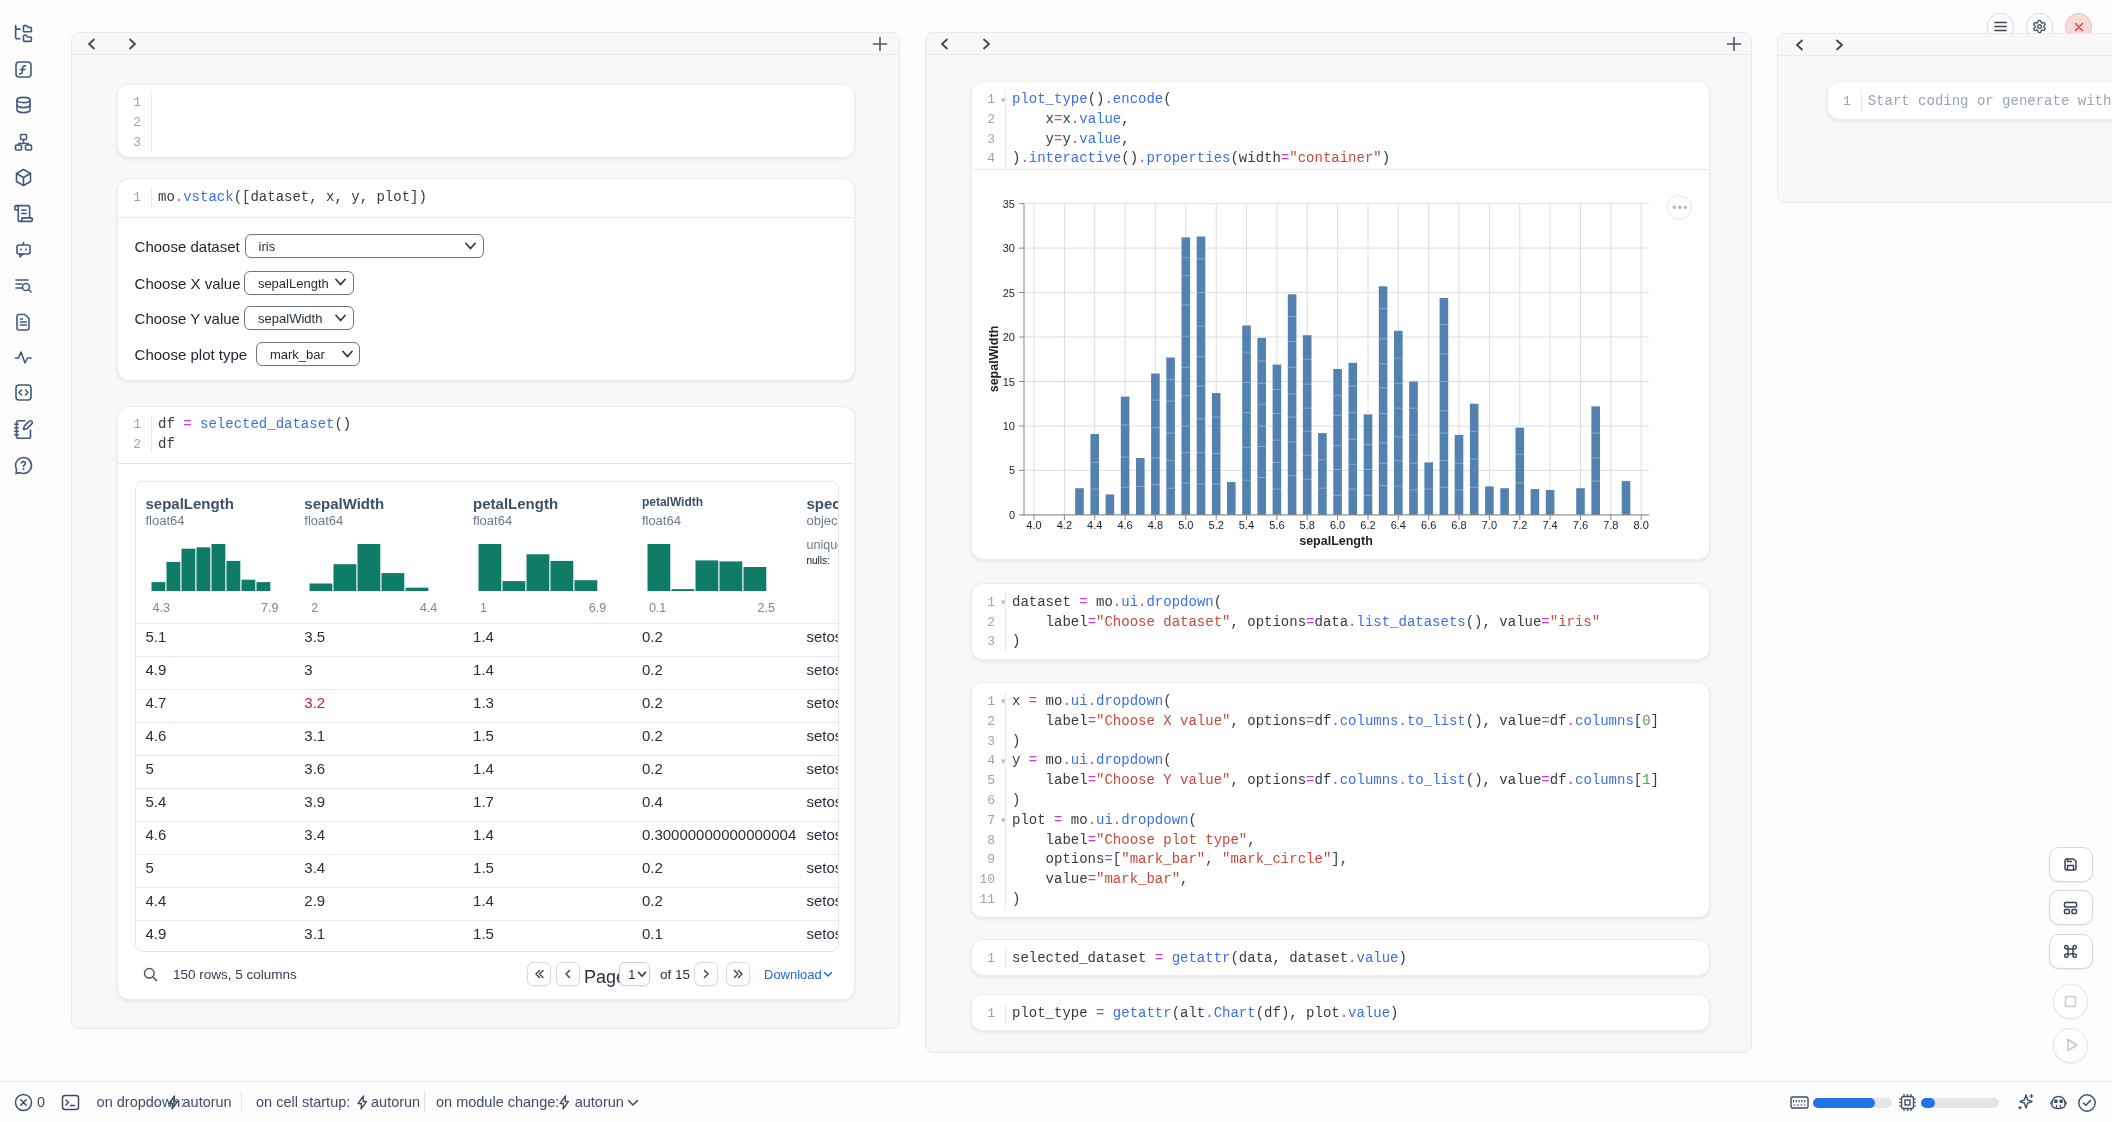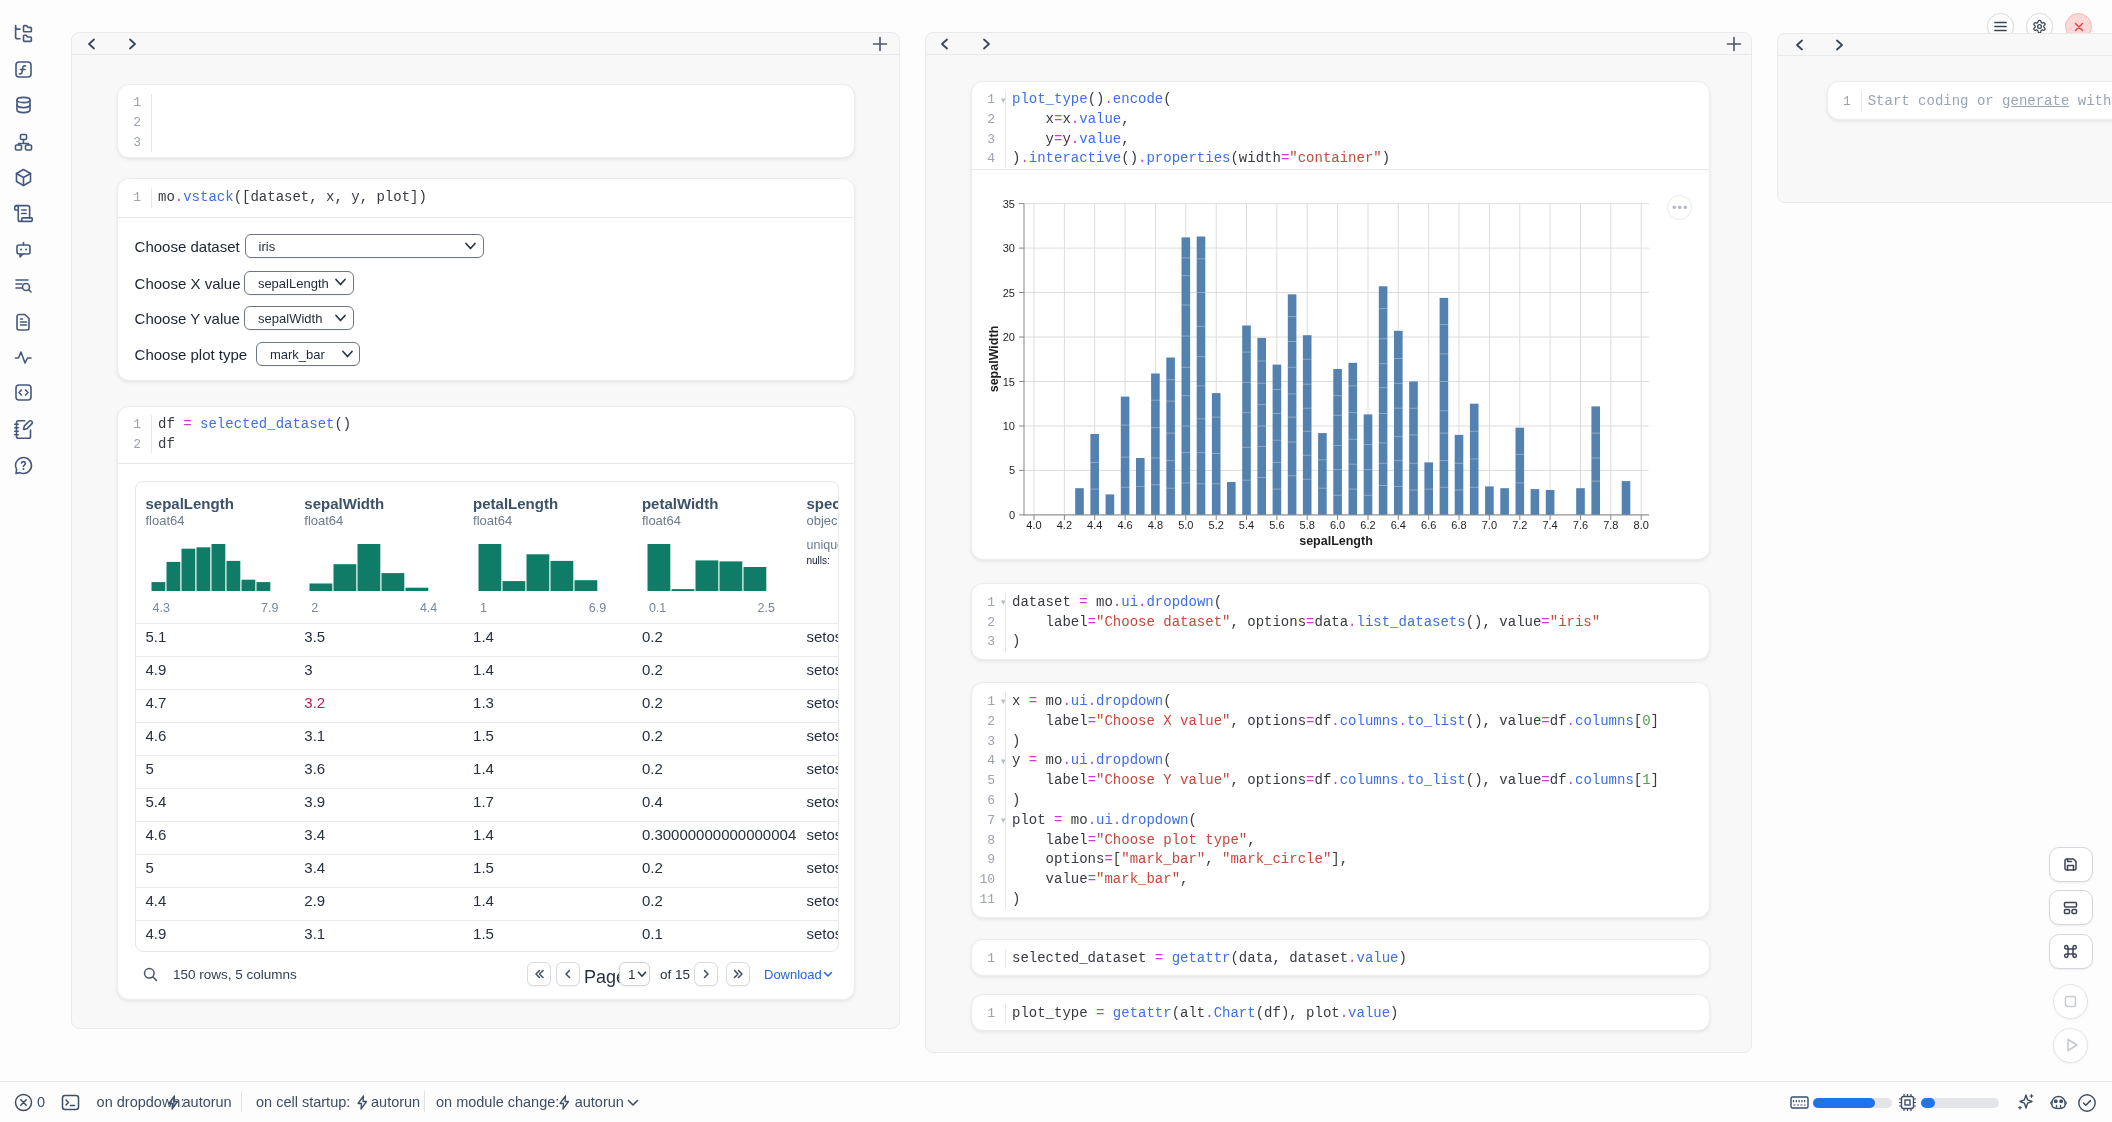--- a/index.html
+++ b/index.html
@@ -167,21 +167,21 @@
 <div class="code mono" style="left:40px;top:8px">df <span class="o">=</span> <span class="f">selected_dataset</span>()
 df</div>
 <div class="csep" style="top:56.3px"></div>
 <div class="abs" style="left:16.5px;top:73.8px;width:704px;height:471px;border:1px solid #e5e7eb;border-radius:8px;overflow:hidden;background:#fff">
 <div class="abs" style="left:10px;top:13px;font-weight:bold;font-size:15px;color:#3c5269">sepalLength</div>
 <div class="abs" style="left:10px;top:31px;font-size:13px;color:#6b7a8f">float64</div>
 <div class="abs" style="left:168.8px;top:13px;font-weight:bold;font-size:15px;color:#3c5269">sepalWidth</div>
 <div class="abs" style="left:168.8px;top:31px;font-size:13px;color:#6b7a8f">float64</div>
 <div class="abs" style="left:337.6px;top:13px;font-weight:bold;font-size:15px;color:#3c5269">petalLength</div>
 <div class="abs" style="left:337.6px;top:31px;font-size:13px;color:#6b7a8f">float64</div>
-<div class="abs" style="left:506.4px;top:13px;font-weight:bold;font-size:15px;color:#3c5269">petalWidth</div>
+<div class="abs" style="left:506.4px;top:13px;font-weight:bold;font-size:12px;color:#3c5269">petalWidth</div>
 <div class="abs" style="left:506.4px;top:31px;font-size:13px;color:#6b7a8f">float64</div>
 <div class="abs" style="left:671px;top:13px;font-weight:bold;font-size:15px;color:#3c5269">species</div>
 <div class="abs" style="left:671px;top:31px;font-size:13px;color:#6b7a8f">object</div>
 <div class="abs" style="left:671px;top:56px;font-size:12.5px;color:#6b7a8f">unique</div>
 <div class="abs" style="left:671px;top:73px;font-size:10px;color:#0f172a">nulls:</div>
 <svg class="abs" style="left:15px;top:62px" width="120" height="47" viewBox="0 0 120 47" fill="none">
           <rect x="0.5" y="38.1" width="13.8" height="8.9" fill="#0e7c66"></rect>
           <rect x="15.5" y="17.9" width="13.8" height="29.1" fill="#0e7c66"></rect>
           <rect x="30.5" y="4.7" width="13.8" height="42.3" fill="#0e7c66"></rect>
           <rect x="45.5" y="3.3" width="13.8" height="43.7" fill="#0e7c66"></rect>
@@ -637,21 +637,21 @@
 <div class="phead"></div>
 <svg class="abs" style="left:15px;top:4px" width="14" height="14" viewBox="0 0 14 14" fill="none">
       <path d="M9 2.5L4 7l5 4.5" stroke="#39465c" stroke-width="1.8" stroke-linecap="round" stroke-linejoin="round"></path>
     </svg>
 <svg class="abs" style="left:54px;top:4px" width="14" height="14" viewBox="0 0 14 14" fill="none">
       <path d="M5 2.5L10 7l-5 4.5" stroke="#39465c" stroke-width="1.8" stroke-linecap="round" stroke-linejoin="round"></path>
     </svg>
 <div class="cell" style="left:48.7px;top:47px;width:739px;height:39px">
 <div class="gut" style="left:0;top:9.7px;width:23px">1</div>
 <div class="gdiv" style="left:33px;top:9px;height:21px"></div>
-<div class="code mono" style="left:40px;top:9.7px;color:#9aa5b5">Start coding or <span style="text-decoration:underline">generate</span> with AI</div>
+<div class="code mono" style="left:40px;top:9.7px;color:#9aa5b5">Start coding or <span style="">generate</span> with AI</div>
 </div>
 </div>
 <div class="abs" style="left:2048.7px;top:846.6px;width:44px;height:35px;border:1px solid #d4d7dd;border-radius:10px;background:#fff;box-shadow:0 1px 2px rgba(0,0,0,.07)"></div>
 <svg class="abs" style="left:2062px;top:855.6px" width="17" height="17" viewBox="0 0 17 17" fill="none">
     <path d="M3 4.5A1.5 1.5 0 0 1 4.5 3h7L14 5.5v7a1.5 1.5 0 0 1-1.5 1.5h-8A1.5 1.5 0 0 1 3 12.5v-8z" stroke="#3a4357" stroke-width="1.5" stroke-linecap="round" stroke-linejoin="round"></path>
     <path d="M5.5 14v-4.5h6V14" stroke="#3a4357" stroke-width="1.5" stroke-linecap="round" stroke-linejoin="round"></path>
     <path d="M5.5 3v2.5h4" stroke="#3a4357" stroke-width="1.5" stroke-linecap="round" stroke-linejoin="round"></path>
   </svg>
 <div class="abs" style="left:2048.7px;top:890.3px;width:44px;height:35px;border:1px solid #d4d7dd;border-radius:10px;background:#fff;box-shadow:0 1px 2px rgba(0,0,0,.07)"></div>
 <svg class="abs" style="left:2062px;top:899.3px" width="17" height="17" viewBox="0 0 17 17" fill="none">

